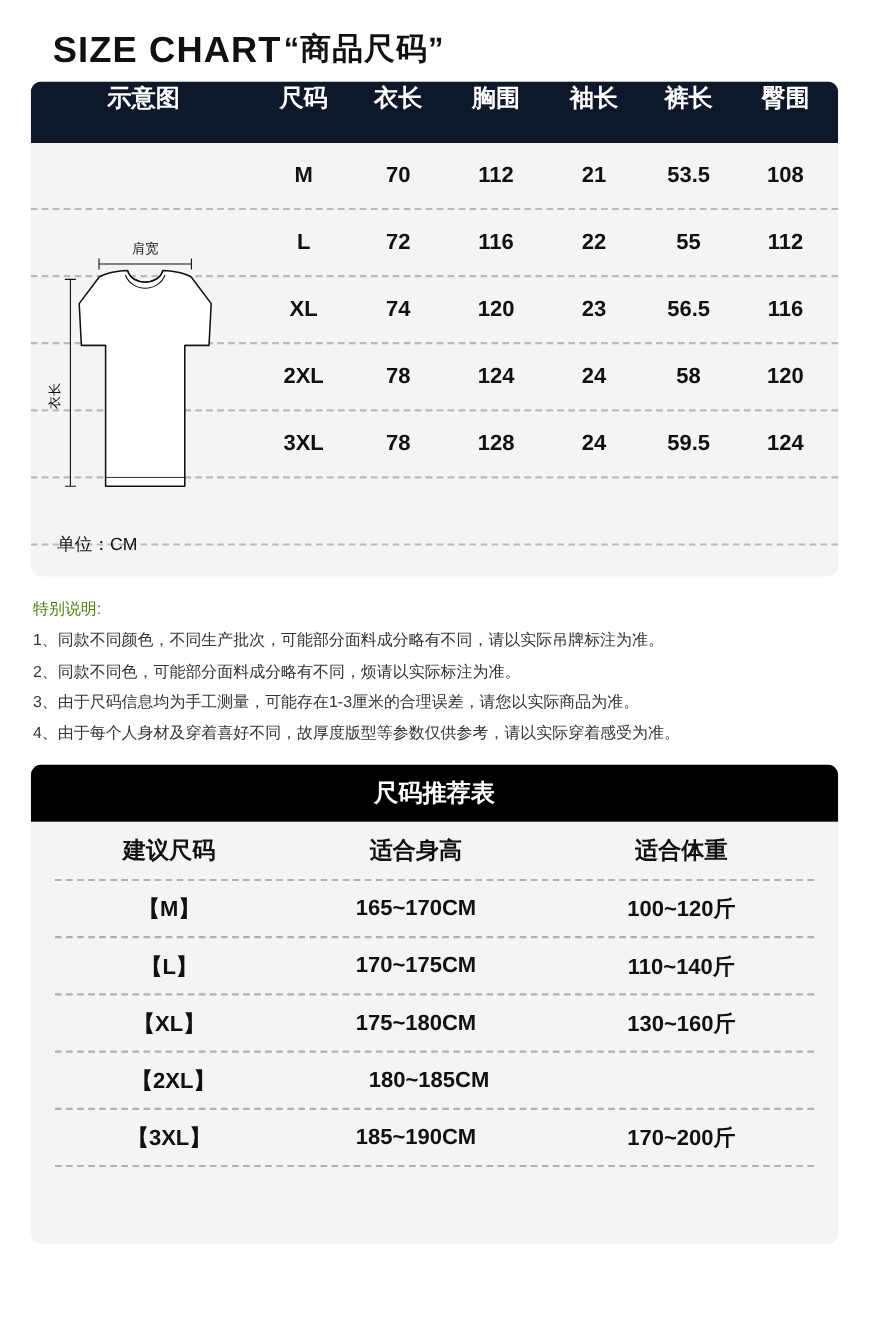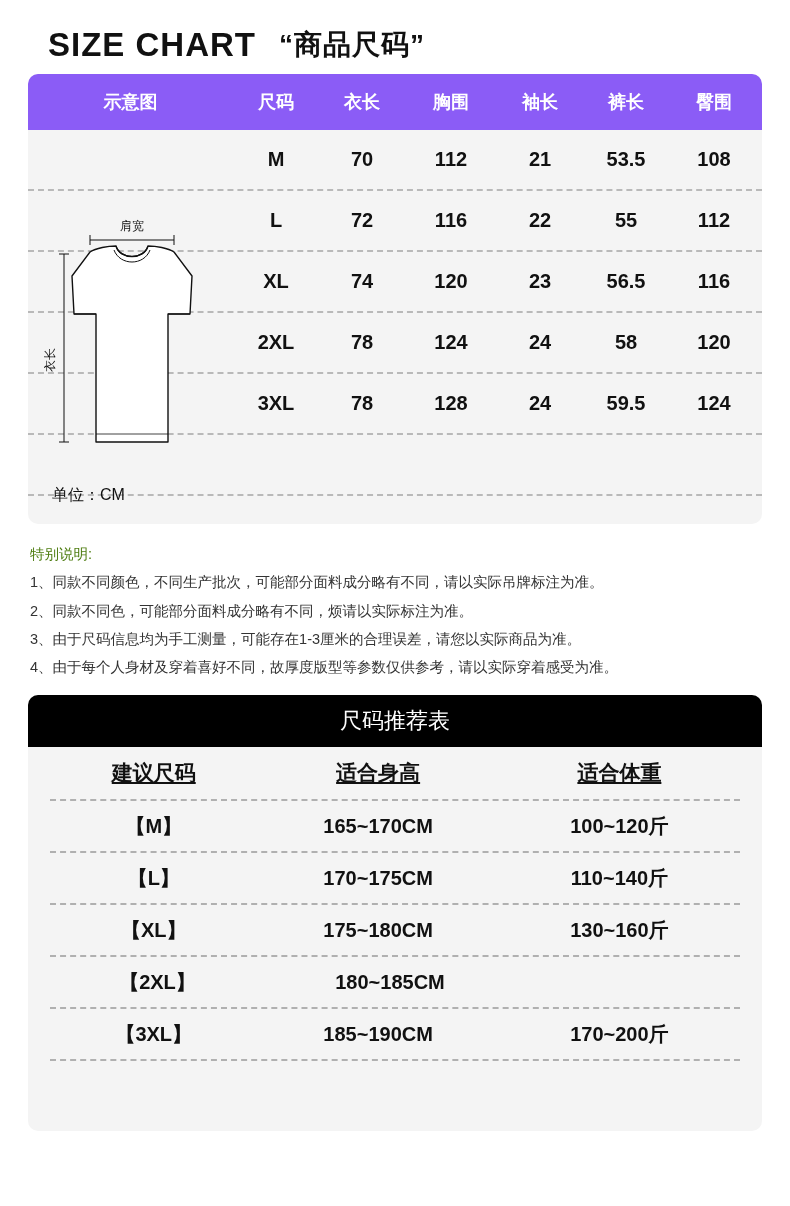--- a/index.html
+++ b/index.html
@@ -18,21 +18,20 @@
     width: 790px; height: 1206px;
     background: #ffffff;
     position: relative;
   }
 
   
   .title-wrap {
     padding: 26px 0 10px 48px;
     display: flex;
     align-items: flex-start;
-    gap: 21px;
   }
   .title-en {
     font-family: "Liberation Sans", sans-serif;
     font-weight: bold;
     font-size: 33px;
     letter-spacing: 1px;
     color: #111;
   }
   .title-cn {
     font-size: 28px;
@@ -49,26 +48,25 @@
     border-radius: 10px;
     padding: 0;
     position: relative;
   }
   .card1 {
     height: 450px;
     overflow: hidden;
   }
 
   .tbl-head {
-    background: #8b5cf6;
+    background: #0f172a;
     color: #fff;
     display: flex;
-    align-items: center;
     height: 56px;
-    font-size: 18px;
+    font-size: 22px;
     font-weight: bold;
     border-radius: 8px 8px 0 0;
   }
   .c-diagram { width: 205px; text-align: center; }
   .c-size    { width: 86px;  text-align: center; }
   .c-len     { width: 86px;  text-align: center; }
   .c-chest   { width: 92px;  text-align: center; }
   .c-sleeve  { width: 86px;  text-align: center; }
   .c-pant    { width: 86px;  text-align: center; }
   .c-hip     { width: 90px;  text-align: center; }
@@ -120,30 +118,29 @@
     padding-bottom: 70px;
   }
   .rec-head {
     background: #000;
     color: #fff;
     height: 52px;
     display: flex;
     align-items: center;
     justify-content: center;
     font-size: 22px;
-    font-weight: normal;
+    font-weight: bold;
   }
   .rec-colhead {
     display: flex;
     align-items: center;
     height: 54px;
     font-size: 21px;
     font-weight: bold;
     border-bottom: 2px dashed #b0b0b0;
-    text-decoration: underline;
   }
   .rec-row {
     display: flex;
     align-items: center;
     height: 52px;
     font-size: 20px;
     font-weight: bold;
     border-bottom: 2px dashed #b0b0b0;
   }
   .rc1 { width: 215px; text-align: center; }

